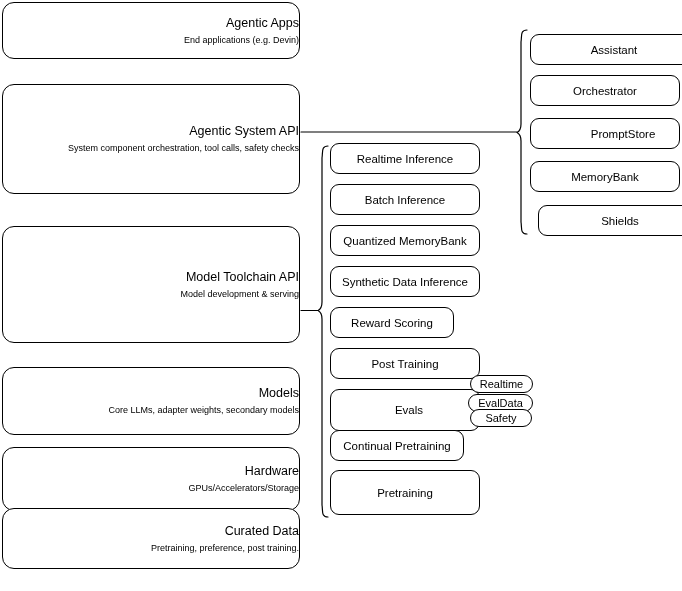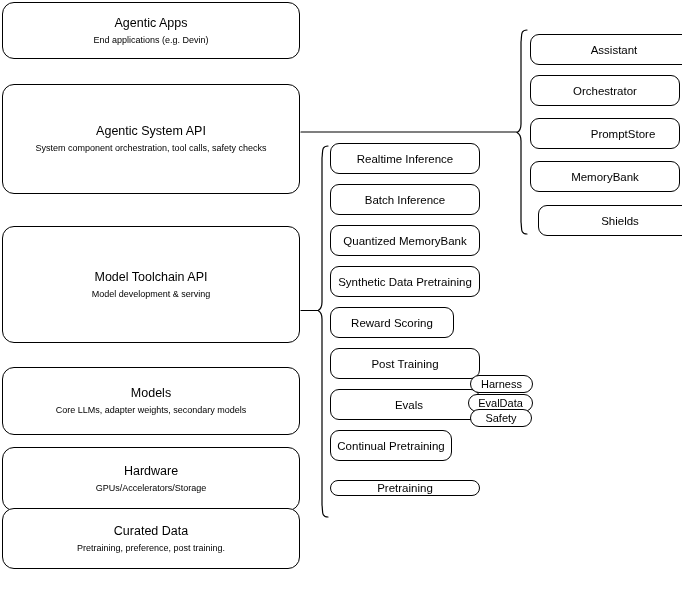--- a/index.html
+++ b/index.html
@@ -24,20 +24,21 @@
     border: 1px solid #000000;
     background: #ffffff;
     display: flex;
     flex-direction: column;
     align-items: center;
     justify-content: center;
     text-align: center;
   }
   .layer {
     border-radius: 12px;
+    align-items: flex-end;
   }
   .layer .title {
     font-size: 12.5px;
     line-height: 15px;
     color: #000;
   }
   .layer .subtitle {
     font-size: 9px;
     line-height: 12px;
     margin-top: 3px;
@@ -128,40 +129,40 @@
   <div class="node capsule" style="left:330px; top:143px; width:150px; height:31px;">
     <span>Realtime Inference</span>
   </div>
   <div class="node capsule" style="left:330px; top:184px; width:150px; height:31px;">
     <span>Batch Inference</span>
   </div>
   <div class="node capsule" style="left:330px; top:225px; width:150px; height:31px;">
     <span>Quantized MemoryBank</span>
   </div>
   <div class="node capsule" style="left:330px; top:266px; width:150px; height:31px;">
-    <span>Synthetic Data Pretraining</span>
+    <span>Synthetic Data Inference</span>
   </div>
   <div class="node capsule" style="left:330px; top:307px; width:124px; height:31px;">
     <span>Reward Scoring</span>
   </div>
   <div class="node capsule" style="left:330px; top:348px; width:150px; height:31px;">
     <span>Post Training</span>
   </div>
-  <div class="node capsule" style="left:330px; top:389px; width:150px; height:31px;padding-left:8px;">
+  <div class="node capsule" style="left:330px; top:389px; width:150px; height:42px;padding-left:8px;">
     <span>Evals</span>
   </div>
-  <div class="node capsule" style="left:330px; top:430px; width:122px; height:31px;">
+  <div class="node capsule" style="left:330px; top:430px; width:134px; height:31px;">
     <span>Continual Pretraining</span>
   </div>
-  <div class="node capsule" style="left:330px; top:480px; width:150px; height:16px;text-align:right;">
+  <div class="node capsule" style="left:330px; top:470px; width:150px; height:45px;text-align:right;">
     <span>Pretraining</span>
   </div>
 
   <div class="node pill" style="left:470px; top:375px; width:63px; height:18px;">
-    <span>Harness</span>
+    <span>Realtime</span>
   </div>
   <div class="node pill" style="left:468px; top:394px; width:65px; height:18px;">
     <span>EvalData</span>
   </div>
   <div class="node pill" style="left:470px; top:409px; width:62px; height:18px;">
     <span>Safety</span>
   </div>
 
   <div class="node capsule" style="left:530px; top:34px; width:168px; height:31px;">
     <span>Assistant</span>

